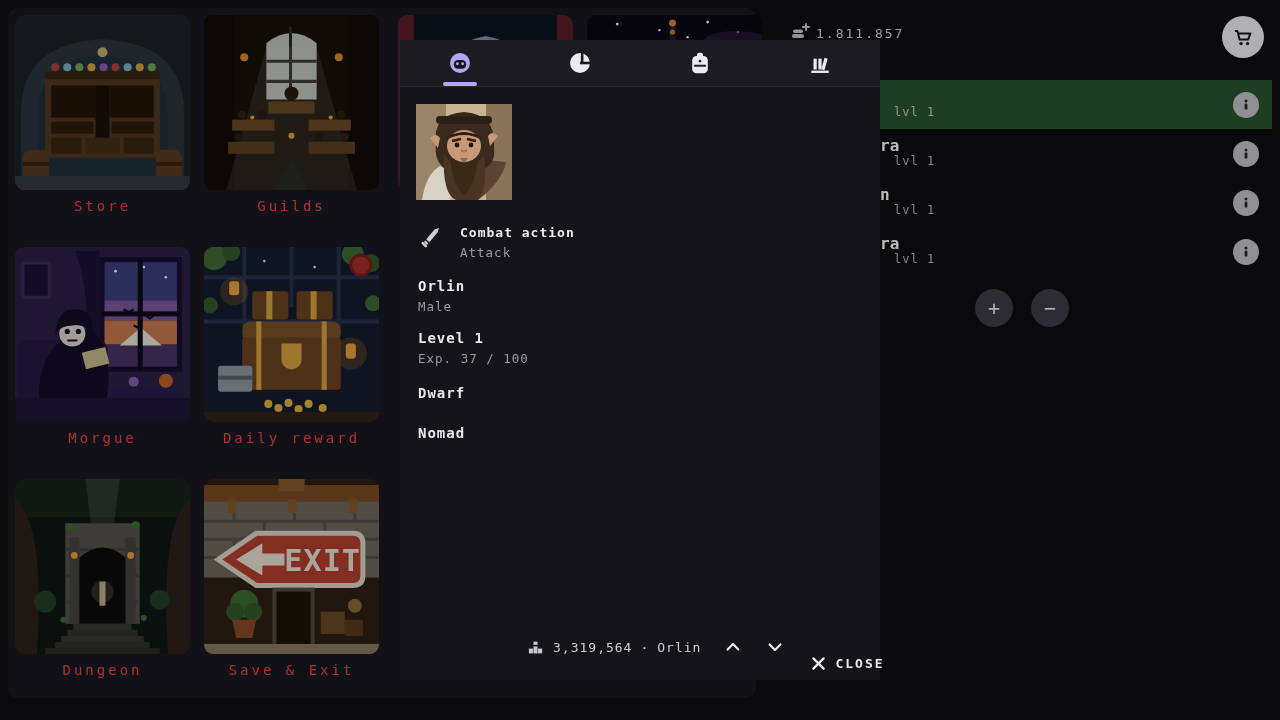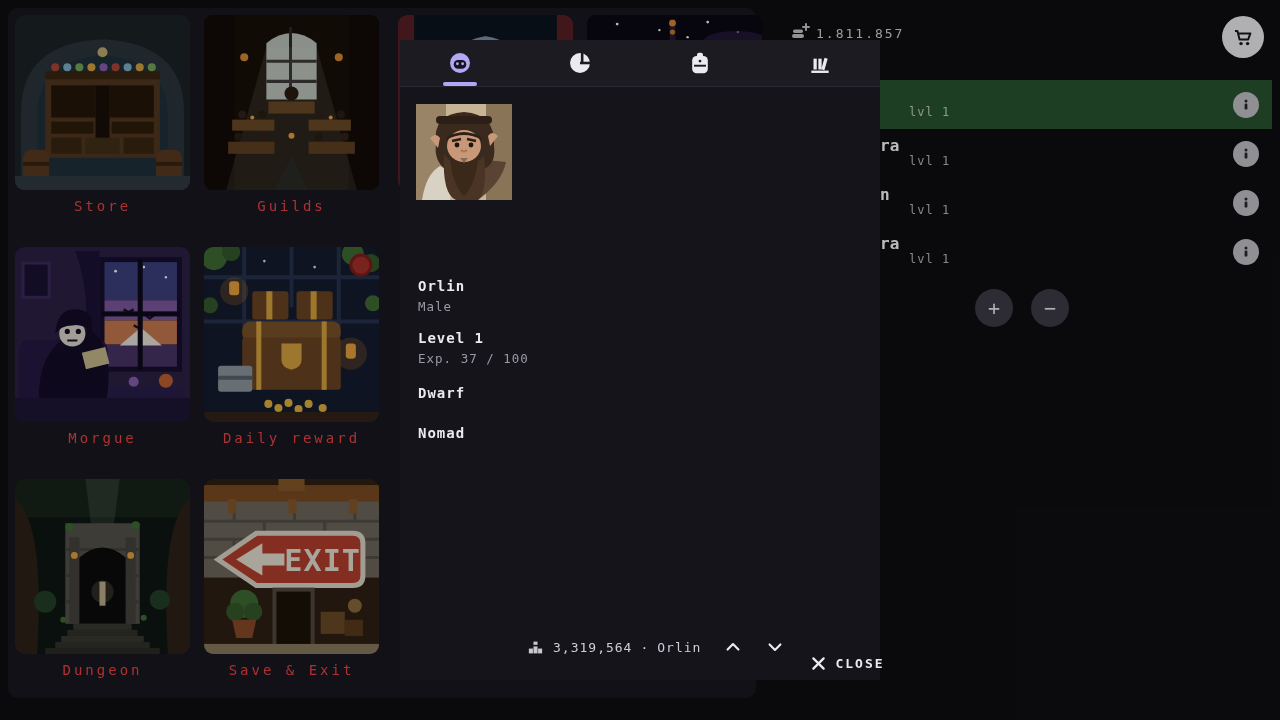--- a/index.html
+++ b/index.html
@@ -26,21 +26,21 @@
   .balance-group { position:absolute; left:20px; top:22px; display:flex; align-items:center; gap:4px; }
   .balance-text { font-size:13px; letter-spacing:2px; color:#d8d7de; }
   .cart-btn {
     position:absolute; left:452px; top:16px; width:42px; height:42px; border-radius:50%;
     background:#f2f2f4; display:flex; align-items:center; justify-content:center; cursor:pointer;
   }
   .roster { position:absolute; left:0; top:80px; width:502px; }
   .roster-row { position:relative; height:49px; }
   .roster-row.selected { background:#2a5632; }
   .r-name { position:absolute; left:110px; top:7px; font-size:16px; font-weight:bold; color:#ffffff; }
-  .r-lvl  { position:absolute; left:139px; top:25px; font-size:12px; color:#b9b8c0; letter-spacing:1px; }
+  .r-lvl  { position:absolute; left:124px; top:25px; font-size:12px; color:#b9b8c0; letter-spacing:1px; }
   .roster-row.selected .r-lvl { color:#c3d0c4; }
   .info-btn {
     position:absolute; right:13px; top:50%; transform:translateY(-50%);
     width:26px; height:26px; border-radius:50%; background:#c6c5cb;
     display:flex; align-items:center; justify-content:center; cursor:pointer;
   }
   .stepper { position:absolute; left:205px; top:289px; display:flex; gap:18px; }
   .step-btn {
     width:38px; height:38px; border-radius:50%; background:#3e3c46; color:#f0eff4;
     display:flex; align-items:center; justify-content:center; font-size:20px; cursor:pointer;
@@ -454,20 +454,31 @@
         <circle cx="55" cy="41" r="2.4" fill="#1c140d"></circle>
         <path d="M36 37 l9 -2 M60 37 l-9 -2" stroke="#2c1f15" stroke-width="2.4"></path>
         <path d="M45 46 q3 3 6 0" stroke="#a87858" stroke-width="2" fill="none"></path>
         <path d="M28 50 Q26 90 40 96 L62 96 Q72 86 68 52 Q58 62 48 62 Q36 62 28 50 Z" fill="#4a3525"></path>
         <path d="M34 54 Q36 80 48 92 Q60 80 62 54 Q54 62 48 62 Q42 62 34 54 Z" fill="#3a2819"></path>
         <path d="M44 54 h8 l-4 5 Z" fill="#8a6a50"></path>
         <rect x="20" y="12" width="56" height="8" rx="4" fill="#2c1f15"></rect>
       </svg>
     </div>
 
+    <div class="action-row">
+      <svg width="24" height="24" viewBox="0 0 24 24">
+        <path d="M4 17 L14.5 4.5 L19 3 L17.5 7.5 L7 20 Z" fill="#cfcfd6"></path>
+        <path d="M5.5 14.5 L9.5 18.5" stroke="#16141b" stroke-width="1.4"></path>
+        <path d="M2.8 18.2 L5.8 21.2" stroke="#cfcfd6" stroke-width="2.6" stroke-linecap="round"></path>
+      </svg>
+      <div class="action-texts">
+        <div class="t1">Combat action</div>
+        <div class="t2">Attack</div>
+      </div>
+    </div>
 
     <div class="stat name-block">
       <div class="main">Orlin</div>
       <div class="sub">Male</div>
     </div>
 
     <div class="stat level-block">
       <div class="main">Level 1</div>
       <div class="sub">Exp. 37 / 100</div>
     </div>

